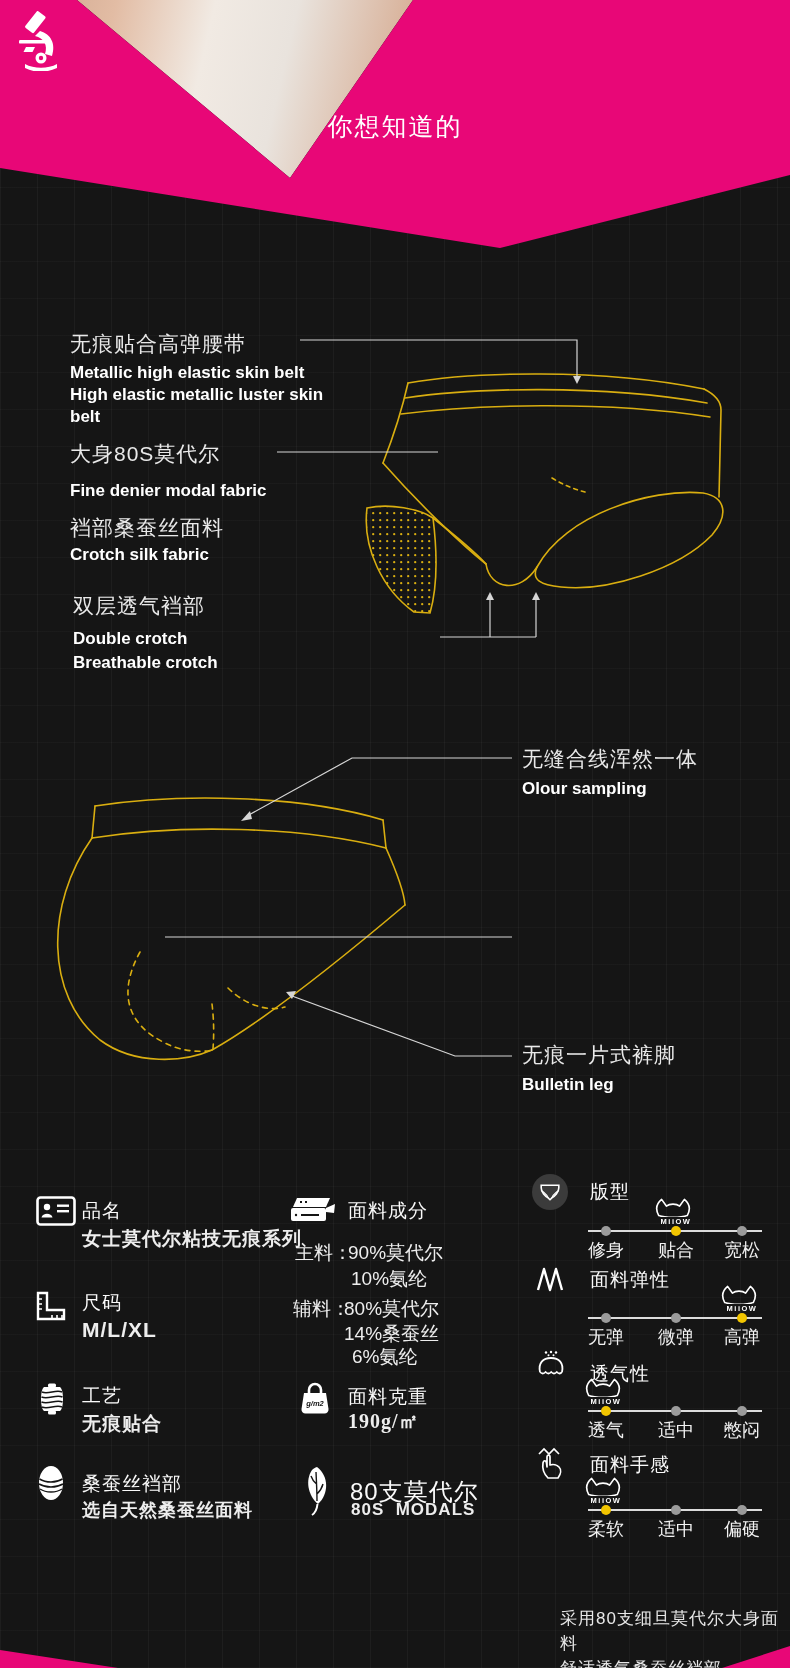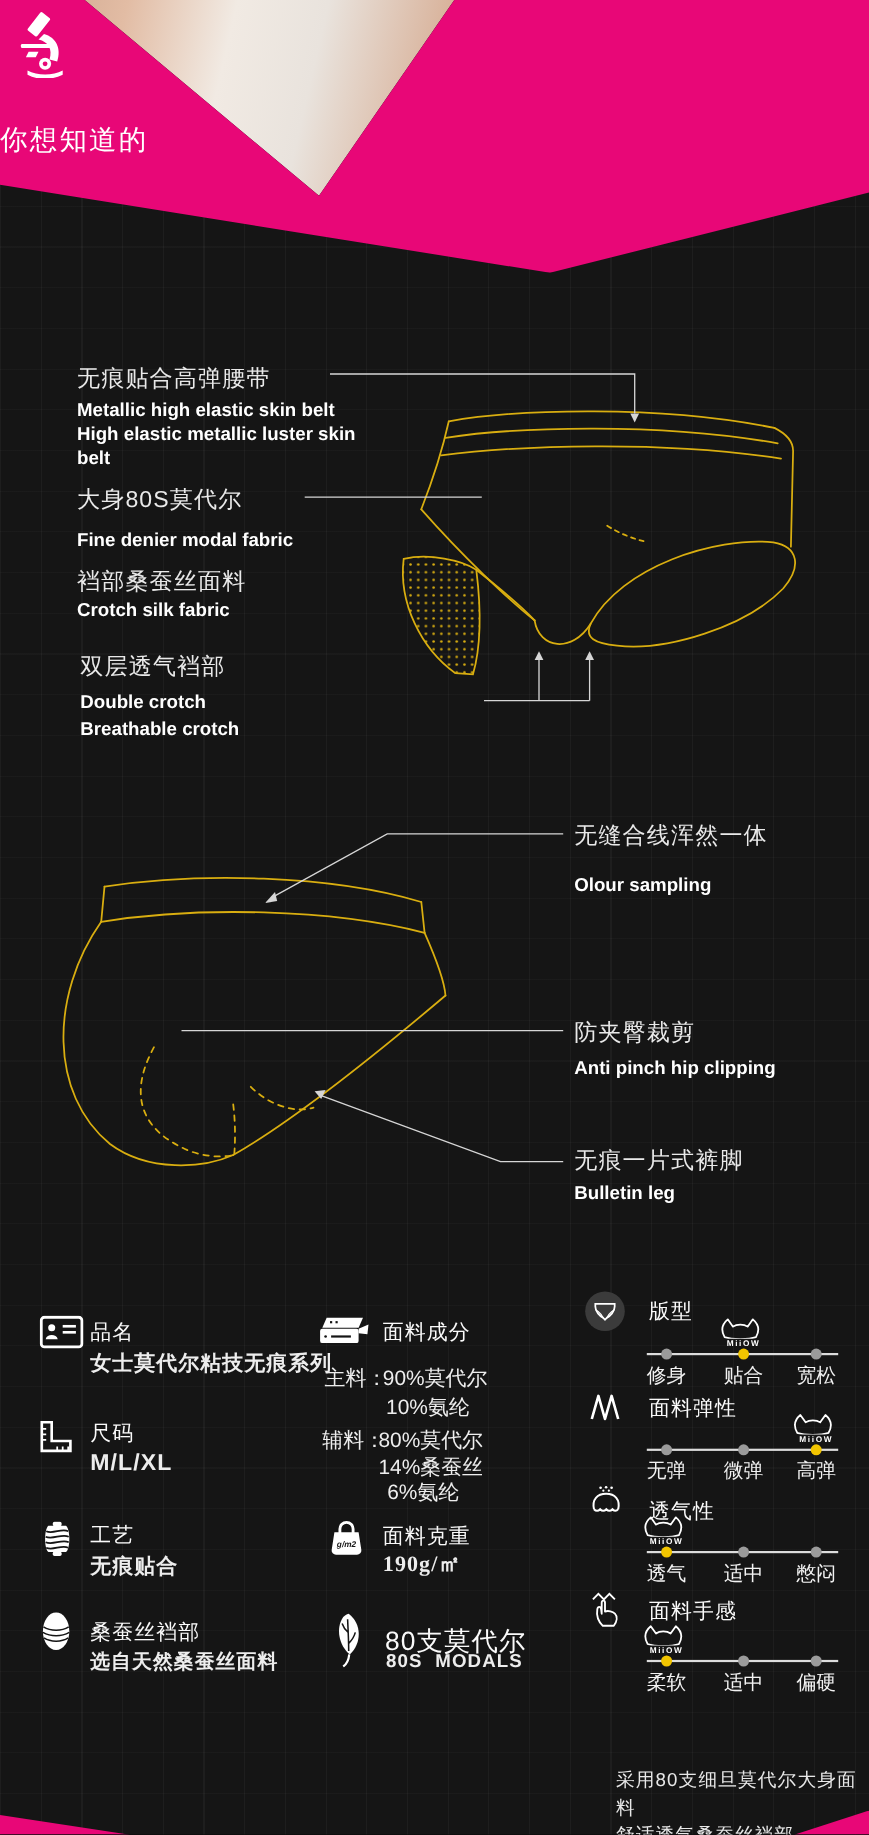--- a/index.html
+++ b/index.html
@@ -10,21 +10,21 @@
           repeating-linear-gradient(90deg, rgba(255,255,255,.04) 0 1px, transparent 1px 37px),
           repeating-linear-gradient(0deg, rgba(255,255,255,.022) 0 1px, transparent 1px 37px);}
   .abs{position:absolute;}
   
   #hero{position:absolute;top:0;left:0;width:790px;height:254px;z-index:2;}
   #hero-photo{position:absolute;top:0;left:0;width:790px;height:180px;
         background:linear-gradient(103deg,#c99f86 0%,#e2bca4 14%,#f1eae3 26%,#e9e3dd 36%,#d8b199 50%,#e8c5ae 60%,#f2ece6 72%,#e0b79f 84%,#d1a68c 100%);
         clip-path:polygon(77px 0,413px 0,290px 178px);}
   #hero-pink{position:absolute;top:0;left:0;width:790px;height:254px;background:#E80777;
         clip-path:polygon(0 0,77px 0,290px 178px,413px 0,790px 0,790px 175px,500px 248px,0 168px);}
-  .hero-sub{position:absolute;top:110px;left:0;width:790px;text-align:left;
+  .hero-sub{position:absolute;top:110px;left:0;width:790px;text-align:center;
         font-size:25px;letter-spacing:2px;color:#fff;}
   .hero-title{position:absolute;top:147px;left:0;width:790px;text-align:center;
         font-size:38px;letter-spacing:4px;color:#fff;}
   
   .cn{font-size:21px;color:#e9e9e9;letter-spacing:1px;white-space:nowrap;}
   .en{font-size:17px;font-weight:bold;color:#fff;line-height:22px;white-space:nowrap;}
   .diag{z-index:1;}
   
   .spec-label{font-size:19px;color:#fafafa;letter-spacing:1px;white-space:nowrap;text-align:right;}
   .spec-value{font-size:19px;color:#ededed;letter-spacing:1px;white-space:nowrap;font-weight:bold;}
@@ -151,25 +151,21 @@
       <path d="M512,1056 L455,1056 L292,996"></path>
     </g>
     <g fill="#d6d6d6">
       <polygon points="241,821 250,811 252,819"></polygon>
       <polygon points="286,992 296,991 292,999"></polygon>
     </g>
   </svg>
 
   <div class="abs" style="left:522px;top:745px;z-index:2">
     <div class="cn">无缝合线浑然一体</div>
-    <div class="en" style="margin-top:21px">Olour sampling</div>
-  </div>
-  <div class="abs" style="left:522px;top:924px;z-index:2">
-    <div class="cn">防夹臀裁剪</div>
-    <div class="en" style="margin-top:8px">Anti pinch hip clipping</div>
+    <div class="en" style="margin-top:5px">Olour sampling</div>
   </div>
   <div class="abs" style="left:522px;top:1041px;z-index:2">
     <div class="cn">无痕一片式裤脚</div>
     <div class="en" style="margin-top:5px">Bulletin leg</div>
   </div>
 
   <svg class="abs" style="left:36px;top:1196px;z-index:2" width="40" height="30" viewBox="0 0 40 30">
     <rect x="1.5" y="1.5" width="37" height="27" rx="3" fill="none" stroke="#fff" stroke-width="2.6"></rect>
     <circle cx="11" cy="11" r="3.2" fill="#fff"></circle>
     <path d="M5.5,21.5 C6.5,16.5 15.5,16.5 16.5,21.5 Z" fill="#fff"></path>

